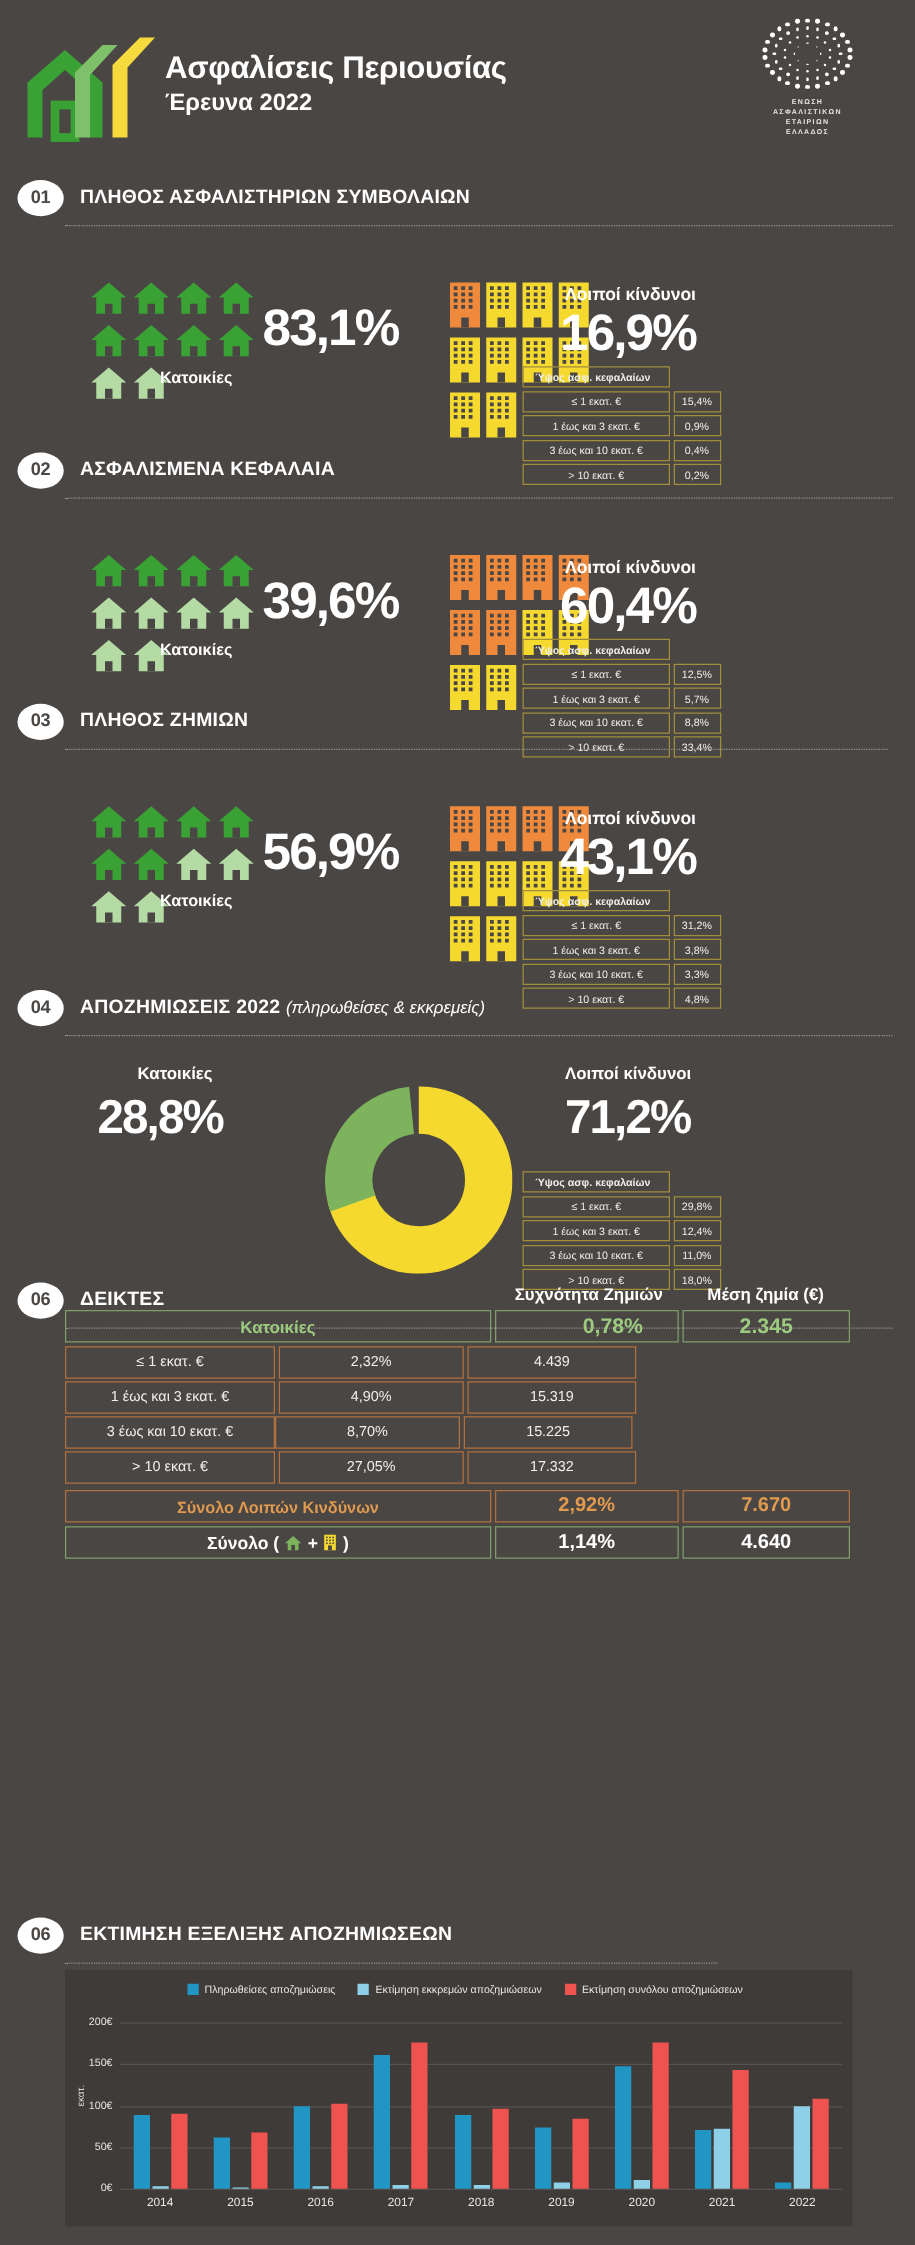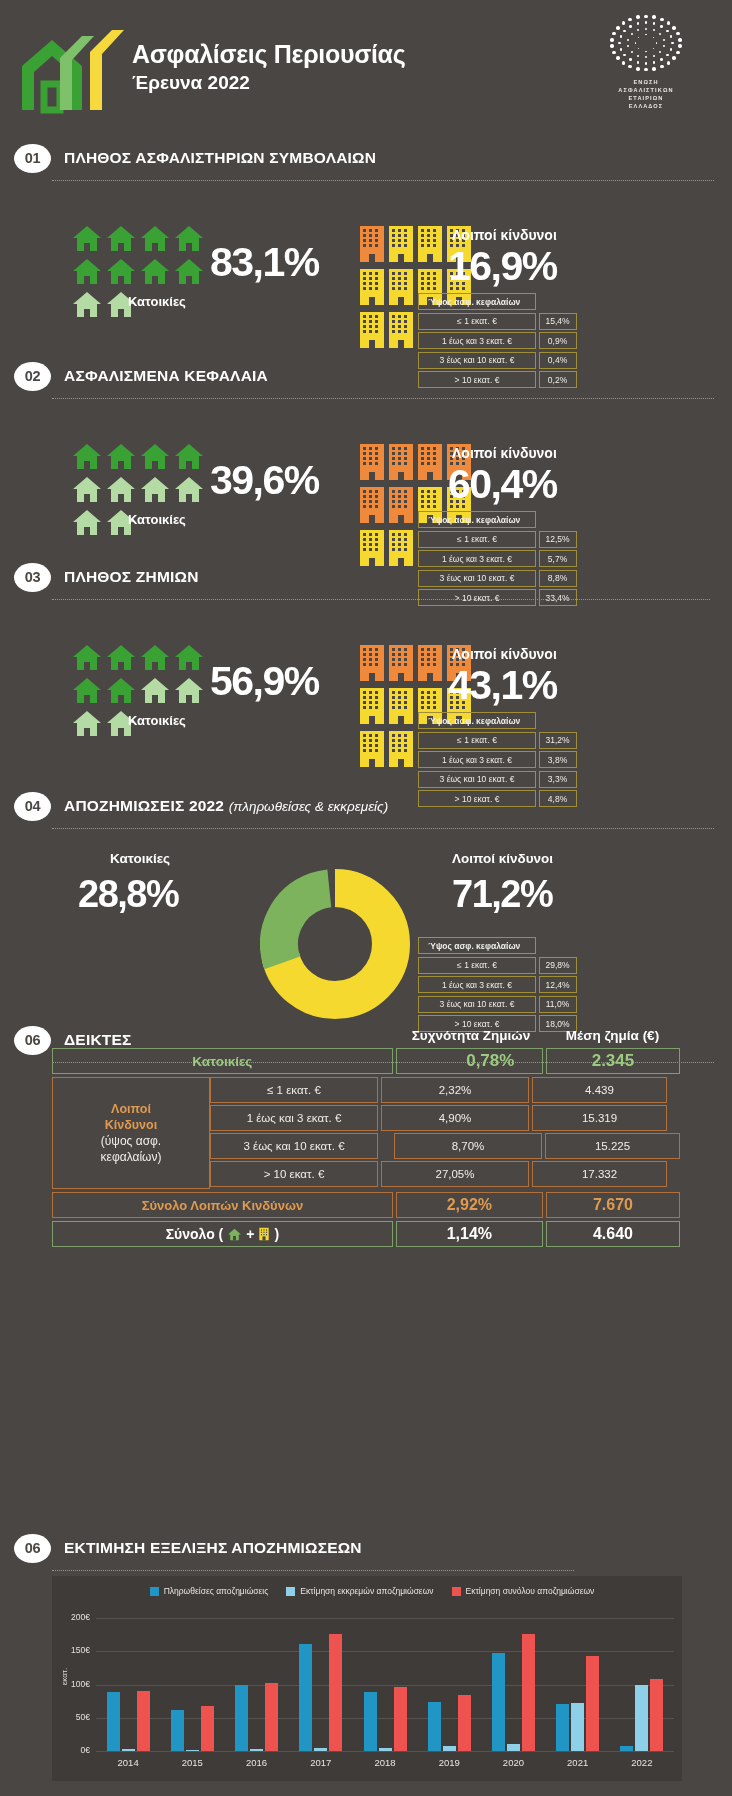--- a/index.html
+++ b/index.html
@@ -985,40 +985,34 @@
           </div>
         <div class="cell g-bd c-num" style="margin-left:3px;padding-left:42px;">
             <span class="green-txt">0,78%</span>
           </div>
         <div class="cell g-bd c-num2" style="margin-left:3px;">
             <span class="green-txt">2.345</span>
           </div>
       </div>
 
       <div style="display:flex;">
-        <div class="o-bd" style="width:173px; display:flex; flex-direction:column; align-items:center; justify-content:center; line-height:16px; padding:4px 0;">
-          <span class="orange-lbl">Λοιποί</span>
-          <span class="orange-lbl">Κίνδυνοι</span>
-          <span style="font-size:12px;color:#efefe9">(ύψος ασφ.</span>
-          <span style="font-size:12px;color:#efefe9">κεφαλαίων)</span>
-        </div>
         <div style="flex:1;" id="ind-rows">
             <div class="ind-row" style="margin-bottom:2px">
               <div class="cell o-bd c-sub">≤ 1 εκατ. €</div>
               <div class="cell o-bd c-num" style="margin-left:3px">2,32%</div>
               <div class="cell o-bd c-num2" style="margin-left:3px">4.439</div>
             </div>
             <div class="ind-row" style="margin-bottom:2px">
               <div class="cell o-bd c-sub">1 έως και 3 εκατ. €</div>
               <div class="cell o-bd c-num" style="margin-left:3px">4,90%</div>
               <div class="cell o-bd c-num2" style="margin-left:3px">15.319</div>
             </div>
             <div class="ind-row" style="margin-bottom:2px">
               <div class="cell o-bd c-sub">3 έως και 10 εκατ. €</div>
-              <div class="cell o-bd c-num" style="margin-left:16px">8,70%</div>
+              <div class="cell o-bd c-num" style="margin-left:0">8,70%</div>
               <div class="cell o-bd c-num2" style="margin-left:3px">15.225</div>
             </div>
             <div class="ind-row" style="margin-bottom:2px">
               <div class="cell o-bd c-sub">&gt; 10 εκατ. €</div>
               <div class="cell o-bd c-num" style="margin-left:3px">27,05%</div>
               <div class="cell o-bd c-num2" style="margin-left:3px">17.332</div>
             </div>
           </div>
       </div>
 

